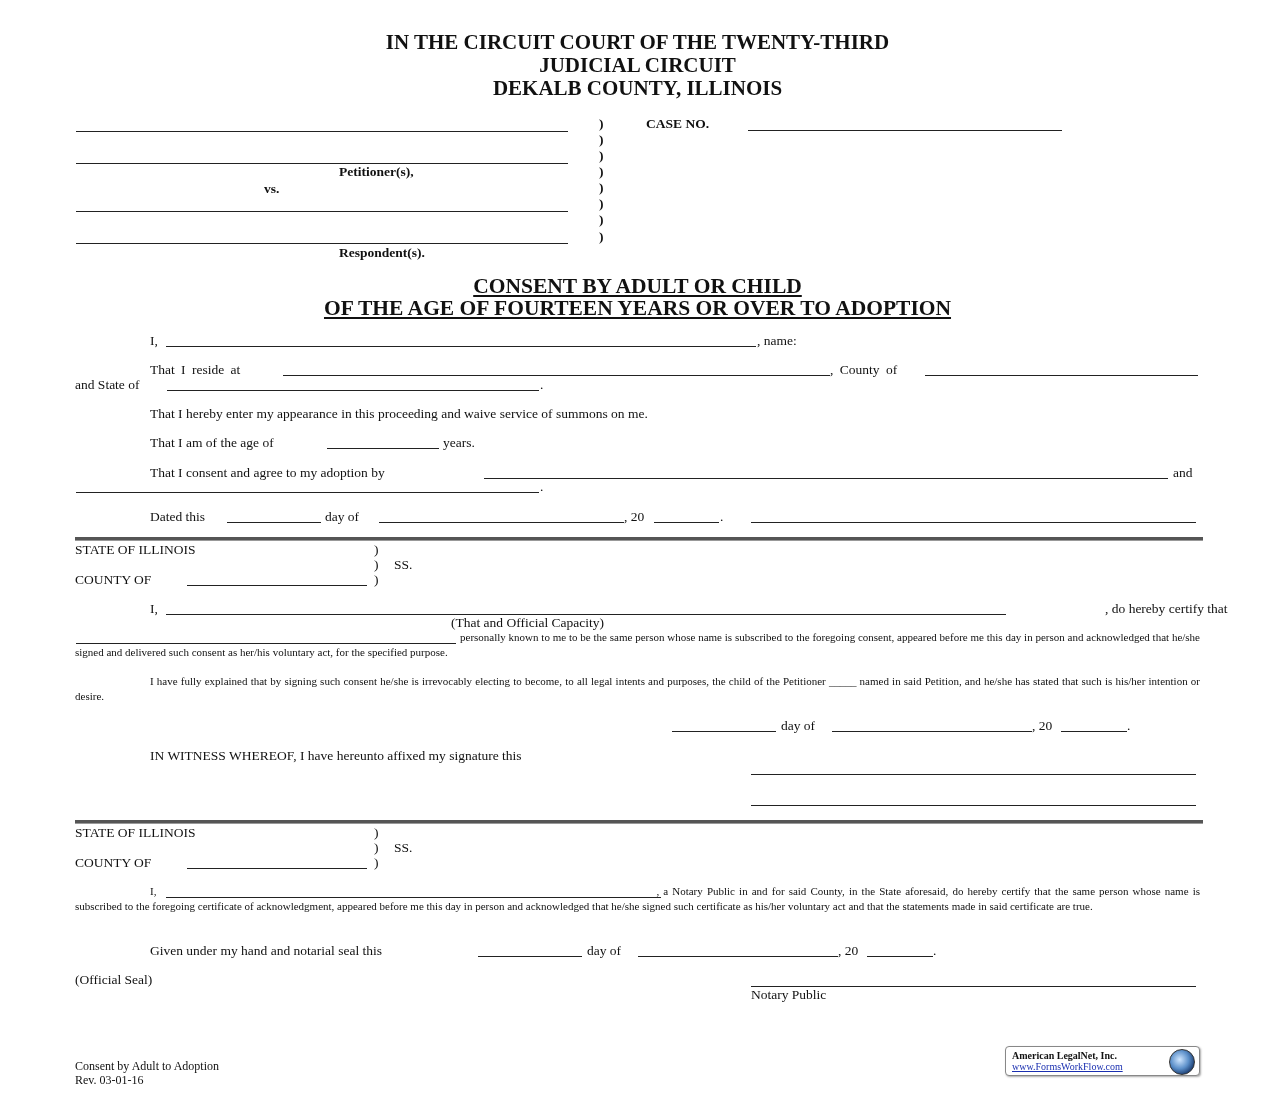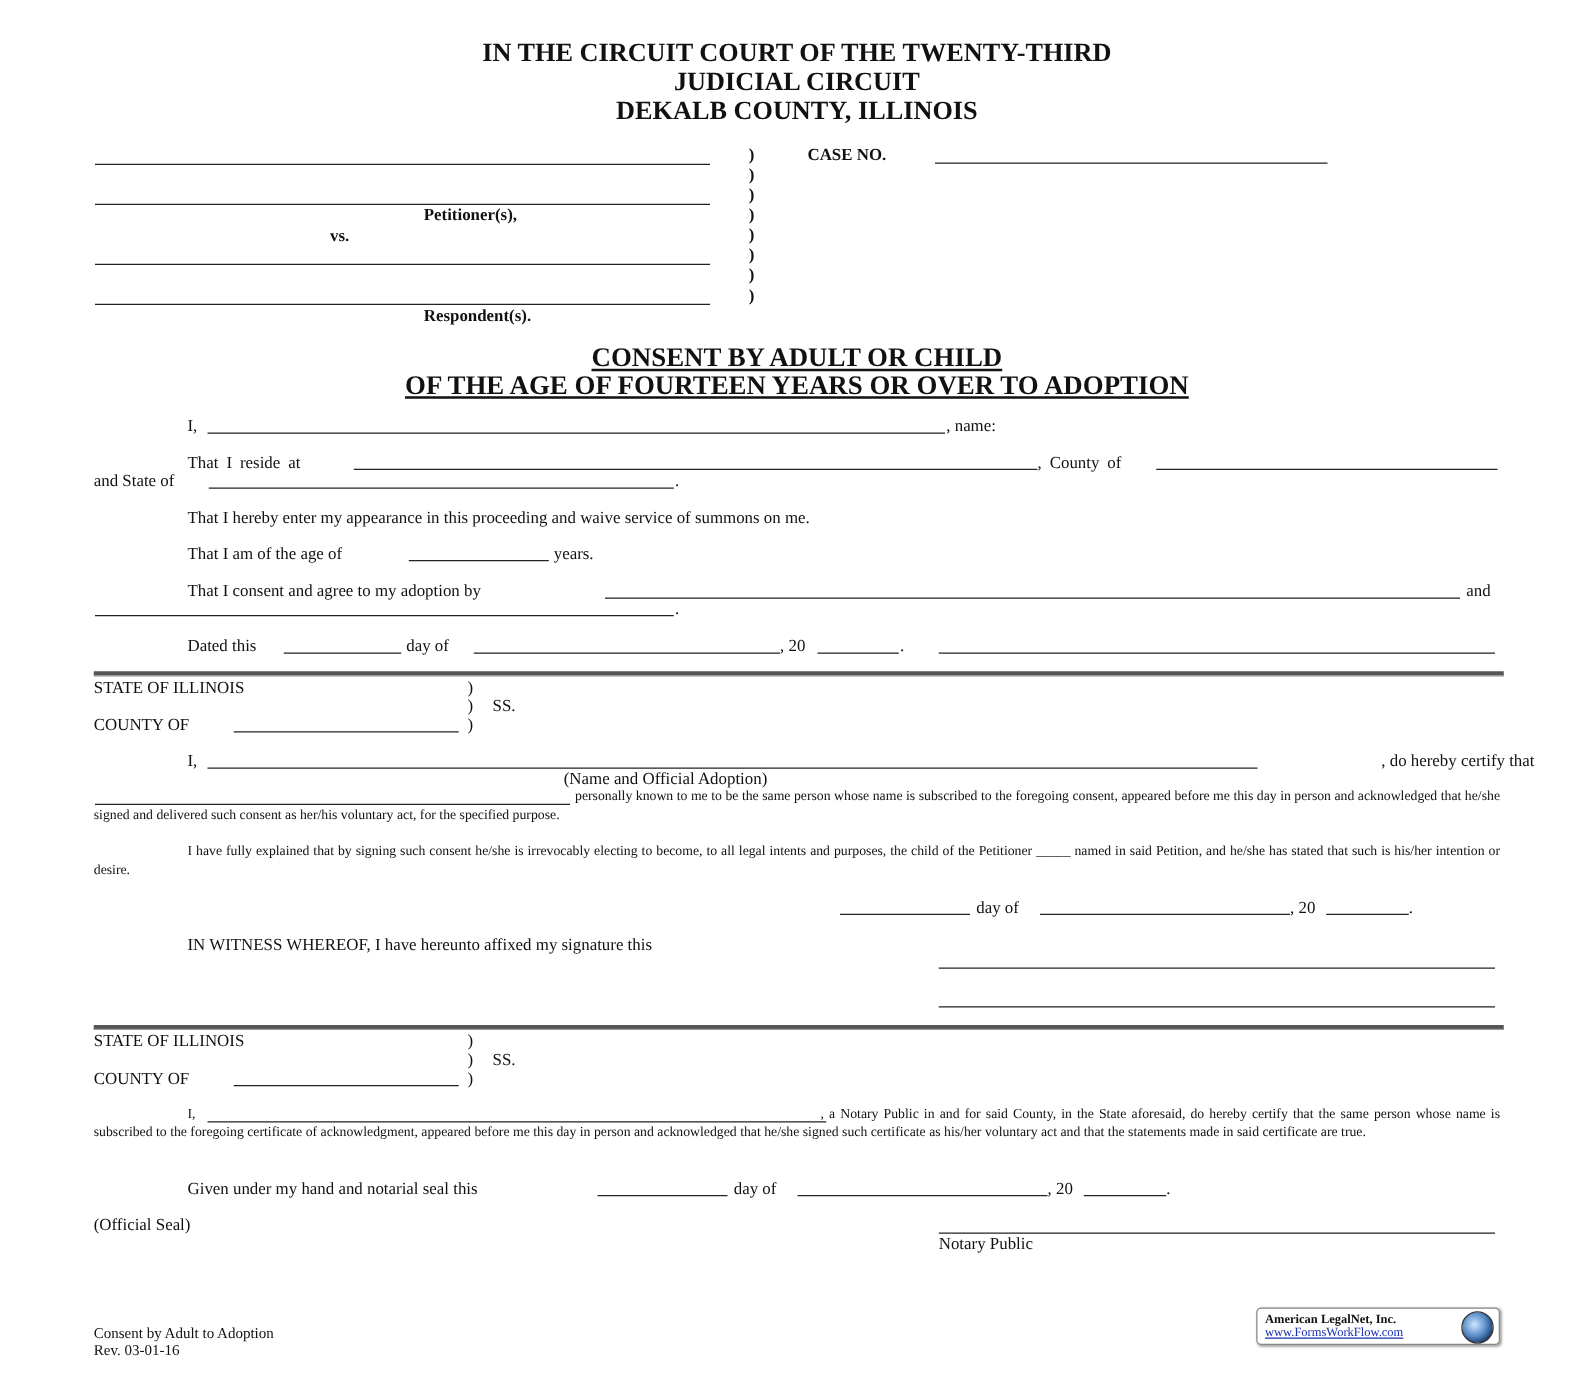--- a/index.html
+++ b/index.html
@@ -91,21 +91,21 @@
 <div class="abs par" style="left:374px;top:542px;">)</div>
 <div class="abs par" style="left:374px;top:557px;">)</div>
 <div class="abs par" style="left:394px;top:557px;">SS.</div>
 <div class="abs par" style="left:75px;top:572px;">COUNTY OF</div>
 <div class="sigline" style="left:187px;top:584px;width:180px;"></div>
 <div class="abs par" style="left:374px;top:572px;">)</div>
 
 <div class="abs par" style="left:150px;top:601px;">I,</div>
 <div class="sigline" style="left:166px;top:613px;width:840px;"></div>
 <div class="abs par" style="left:1058px;top:601px;margin-left:47px;">, do hereby certify that</div>
-<div class="abs par" style="left:451px;top:615px;">(Name and Official Adoption)</div>
+<div class="abs par" style="left:451px;top:615px;">(That and Official Capacity)</div>
 
 <div class="justify" style="top:630px;text-indent:385px;"><span>personally known to me to be the same person whose name is subscribed to the foregoing consent, appeared before me this day in person and acknowledged that he/she signed and delivered such consent as her/his voluntary act, for the specified purpose.</span></div>
 <div class="sigline" style="left:76px;top:642px;width:380px;"></div>
 
 <div class="justify" style="top:674px;text-indent:75px;"><span>I have fully explained that by signing such consent he/she is irrevocably electing to become, to all legal intents and purposes, the child of the Petitioner _____ named in said Petition, and he/she has stated that such is his/her intention or desire.</span></div>
 
 <div class="abs par" style="left:150px;top:748px;">IN WITNESS WHEREOF, I have hereunto affixed my signature this</div>
 <div class="sigline" style="left:672px;top:730px;width:104px;"></div>
 <div class="abs par" style="left:781px;top:718px;">day of</div>
 <div class="sigline" style="left:832px;top:730px;width:200px;"></div>

